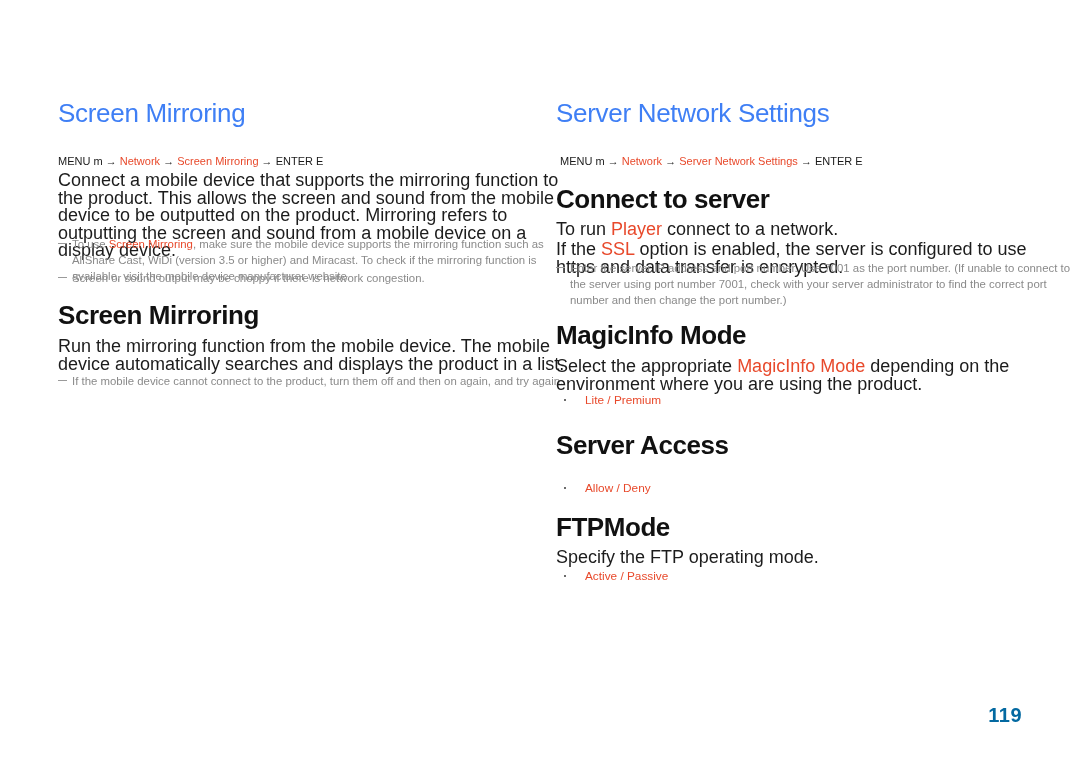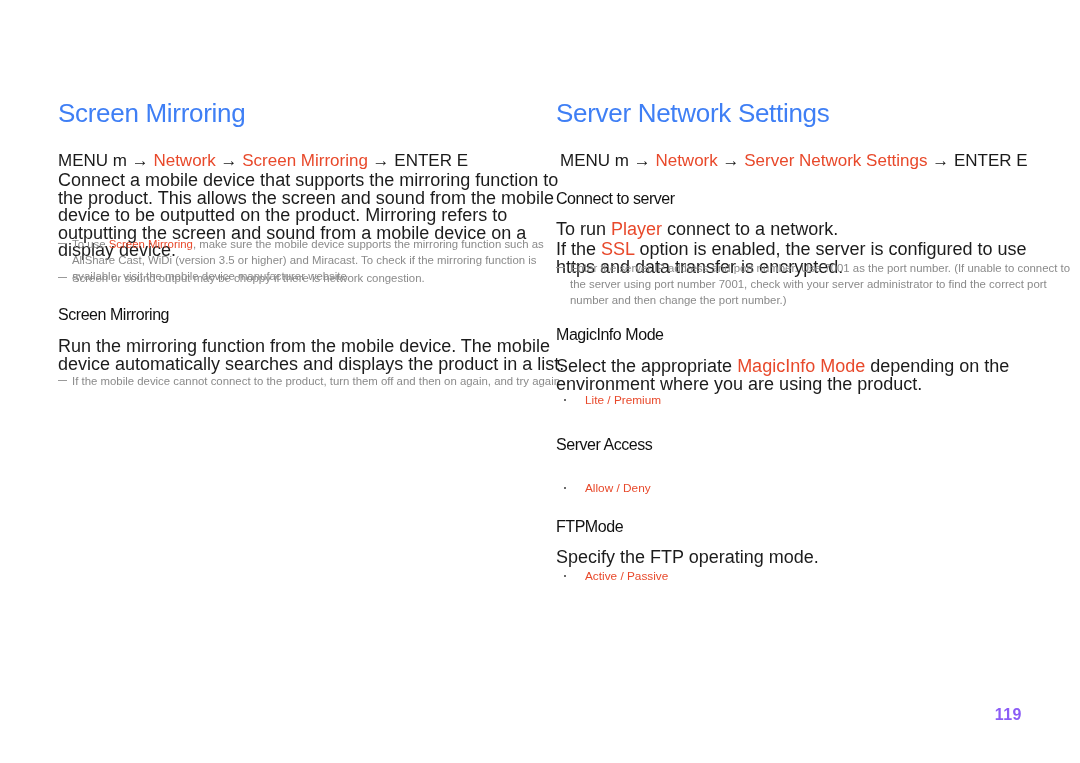--- a/index.html
+++ b/index.html
@@ -26,31 +26,31 @@
   .h1 {
     font-size: 26px;
     line-height: 30px;
     font-weight: 400;
     letter-spacing: -0.3px;
     color: #3f7ff5;
     white-space: nowrap;
   }
 
   .h2 {
-    font-size: 16px;
+    font-size: 26px;
     line-height: 24px;
-    font-weight: 400;
+    font-weight: 700;
     letter-spacing: -0.45px;
     color: #111111;
     white-space: nowrap;
   }
 
   
   .menu-line {
-    font-size: 17px;
+    font-size: 11px;
     line-height: 16px;
     color: #1a1a1a;
     white-space: nowrap;
   }
   .body {
     font-size: 18px;
     line-height: 17.5px;
     color: #1c1c1c;
   }
   .note {
@@ -94,24 +94,24 @@
   .red  { color: #e8492b; }
 
   
   .blk { position: absolute; }
 
   
   .pagenum {
     position: absolute;
     right: 58px;
     top: 703px;
-    font-size: 16px;
+    font-size: 20px;
     line-height: 24px;
     font-weight: 700;
-    color: #8b5cf6;
+    color: #0369a1;
     letter-spacing: 0.5px;
   }
   .w-left { width: 512px; }
   .w-right { width: 512px; }
 </style>
 </head>
 <body>
 
 <div class="page">
 

